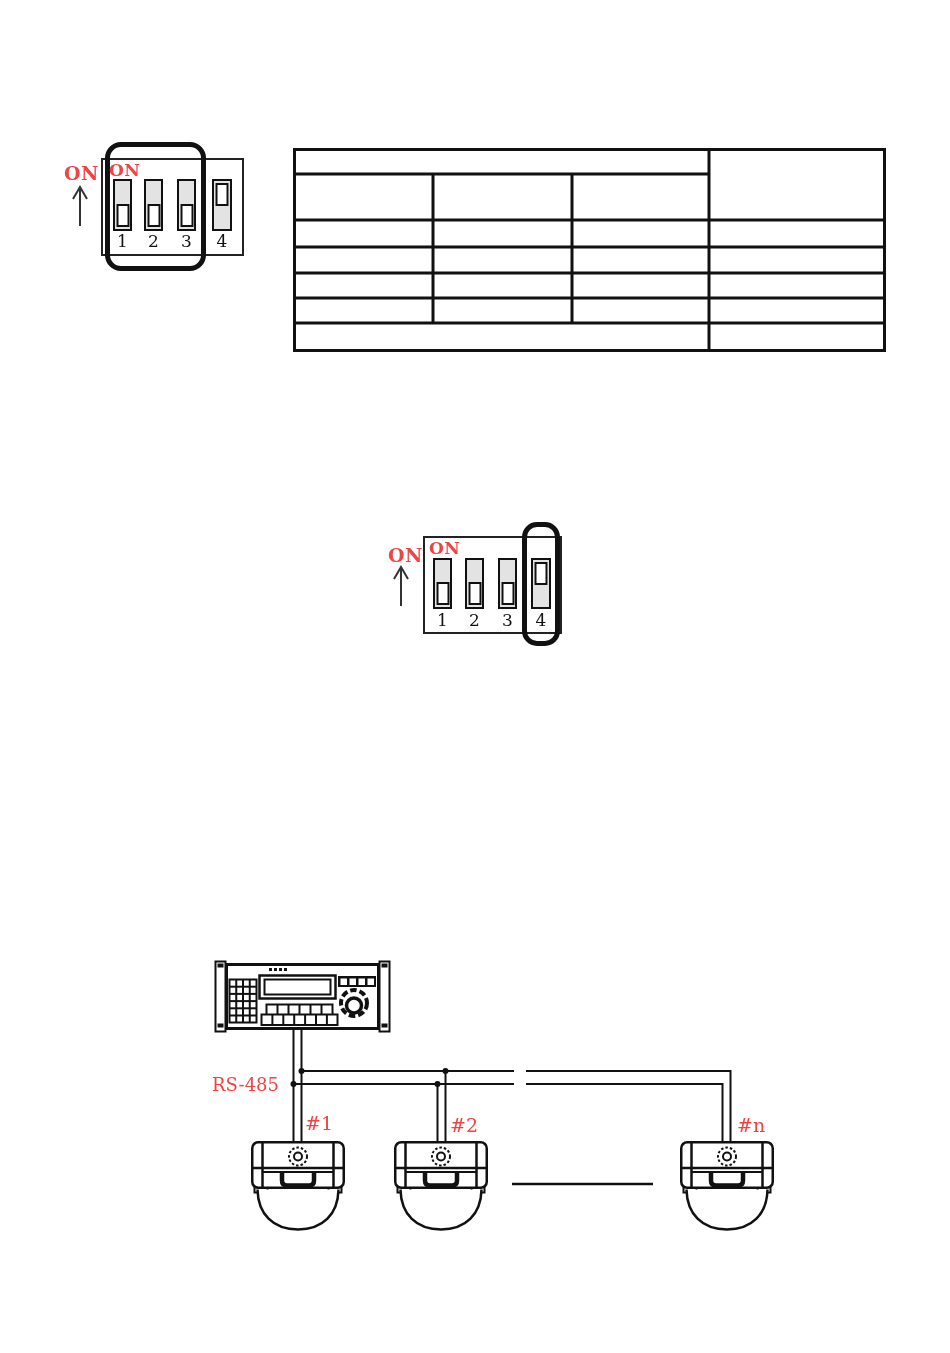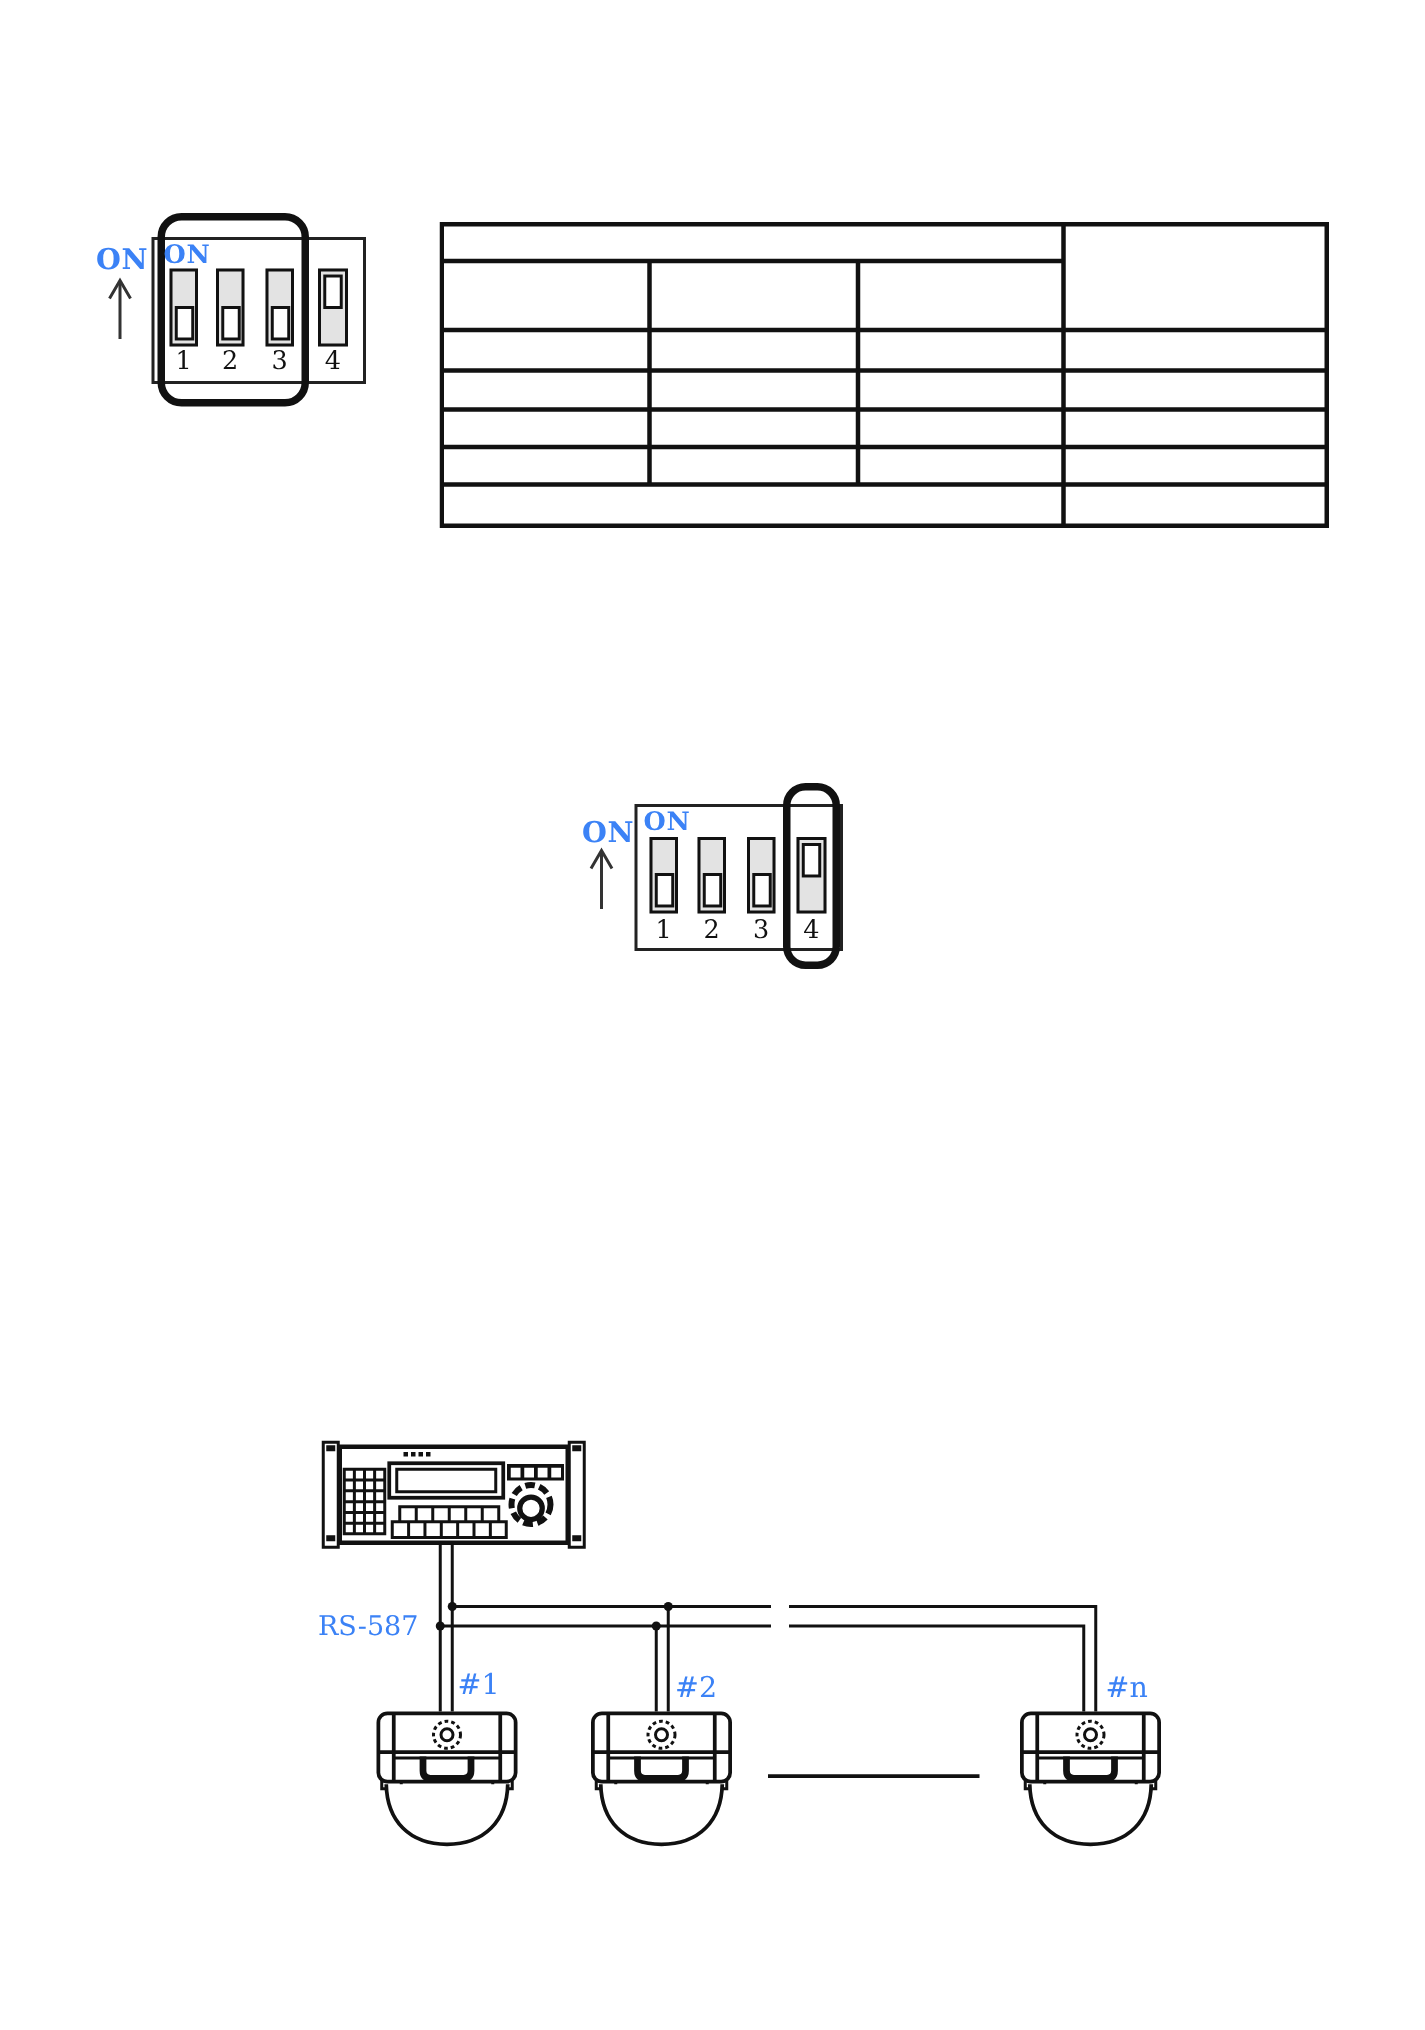--- a/index.html
+++ b/index.html
@@ -1,19 +1,19 @@
 <!DOCTYPE html>
 <html><head>
 <meta charset="utf-8">
 <style>
   html,body{margin:0;padding:0;background:#ffffff;}
   .page{position:relative;width:950px;height:1353px;background:#ffffff;overflow:hidden;
         font-family:"DejaVu Serif","Liberation Serif",serif;color:#111;}
   .abs{position:absolute;}
-  .label{position:absolute;color:#3b82f6;white-space:nowrap;}
+  .label{position:absolute;color:#ef4444;white-space:nowrap;}
   .on-label{font-weight:bold;font-size:19px;letter-spacing:0.5px;}
   .on-inner{font-weight:bold;font-size:17px;letter-spacing:0.5px;}
   .thin-rect{position:absolute;border:2px solid #222;background:#fff;box-sizing:border-box;}
   .bold-rect{position:absolute;border:5px solid #111;border-radius:16px;box-sizing:border-box;background:transparent;}
   .sw{position:absolute;background:#e3e3e3;border:2px solid #111;box-sizing:border-box;}
   .knob{position:absolute;left:50%;transform:translateX(-50%);width:13px;height:23px;
         background:#fff;border:2px solid #111;box-sizing:border-box;}
   .knob-off{bottom:2px;}
   .knob-on{top:2px;}
   .num{position:absolute;text-align:center;font-size:17px;color:#111;}
@@ -201,18 +201,18 @@
       <circle cx="265.5" cy="116" r="3"></circle>
       <circle cx="257.5" cy="129" r="3"></circle>
     </g>
     <line x1="332" y1="229" x2="473" y2="229" stroke="#111" stroke-width="2.5"></line>
 
     <use href="#cam" x="71" y="186"></use>
     <use href="#cam" x="214" y="186"></use>
     <use href="#cam" x="500" y="186"></use>
   </svg>
 
-  <div class="label wire-label" style="left:212px;top:1074px;">RS-587</div>
+  <div class="label wire-label" style="left:212px;top:1074px;">RS-485</div>
   <div class="label cam-label" style="left:305px;top:1112px;">#1</div>
   <div class="label cam-label" style="left:450px;top:1114px;">#2</div>
   <div class="label cam-label" style="left:737px;top:1114px;">#n</div>
 
 </div>
 
 </body></html>

